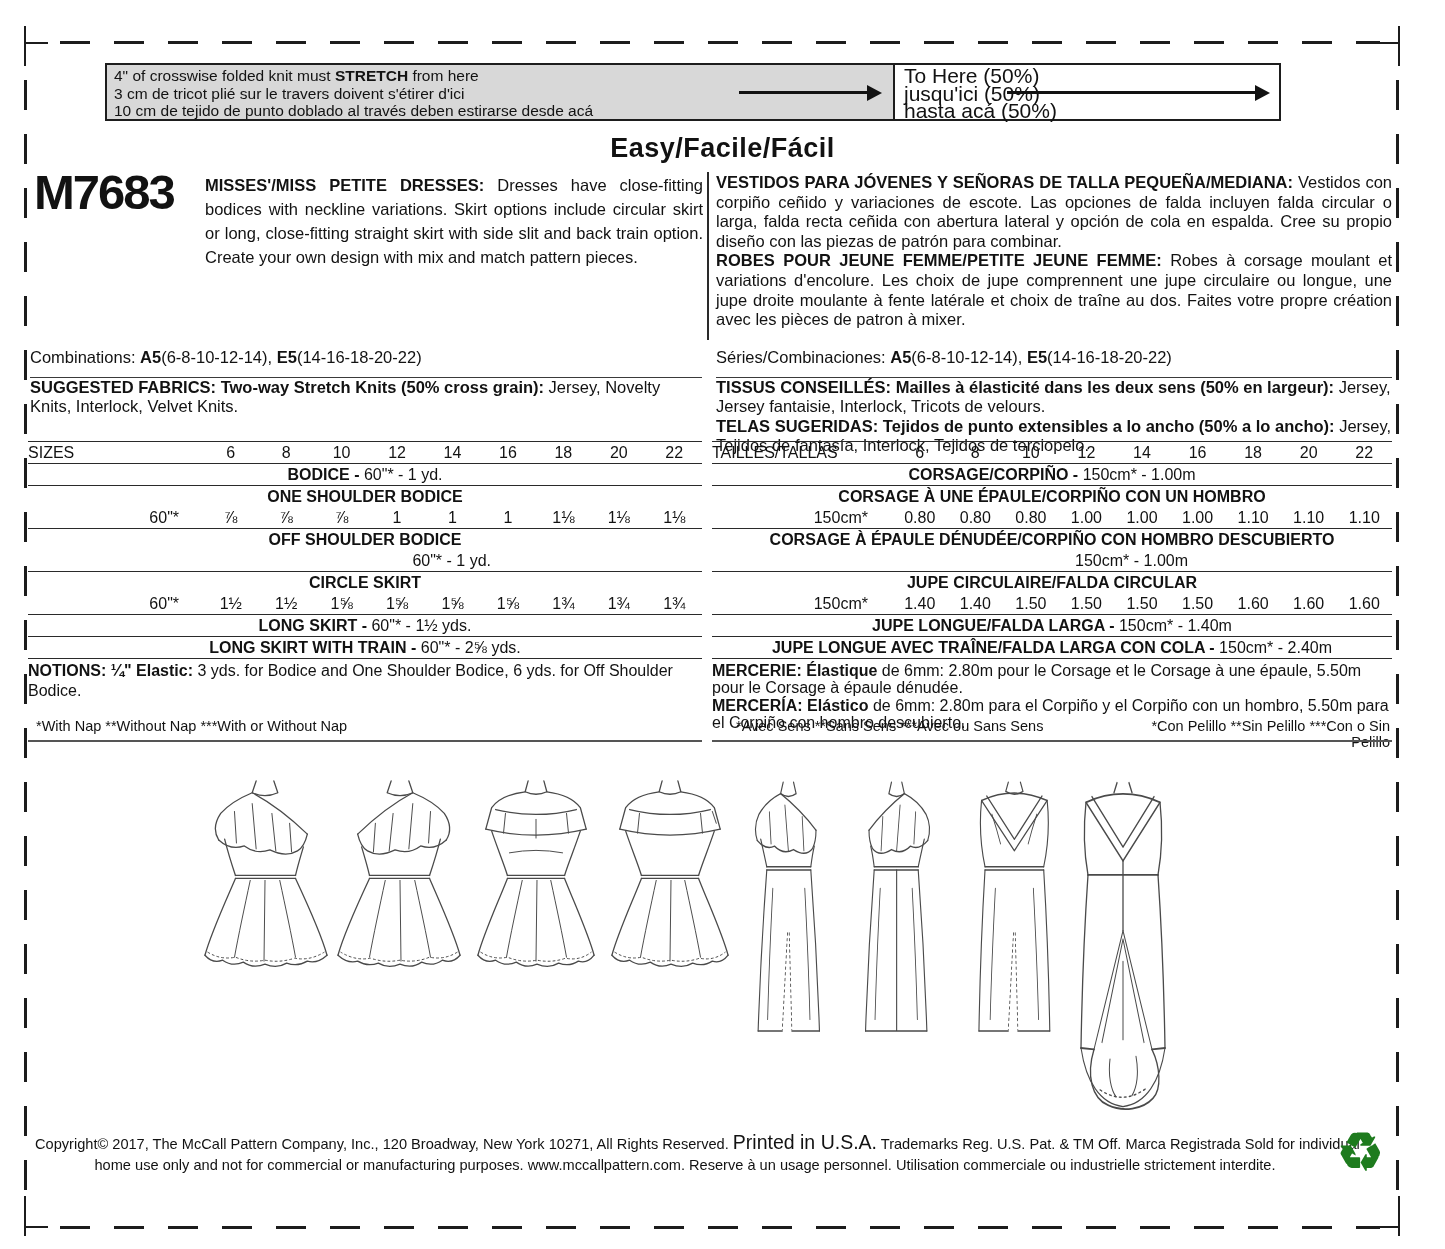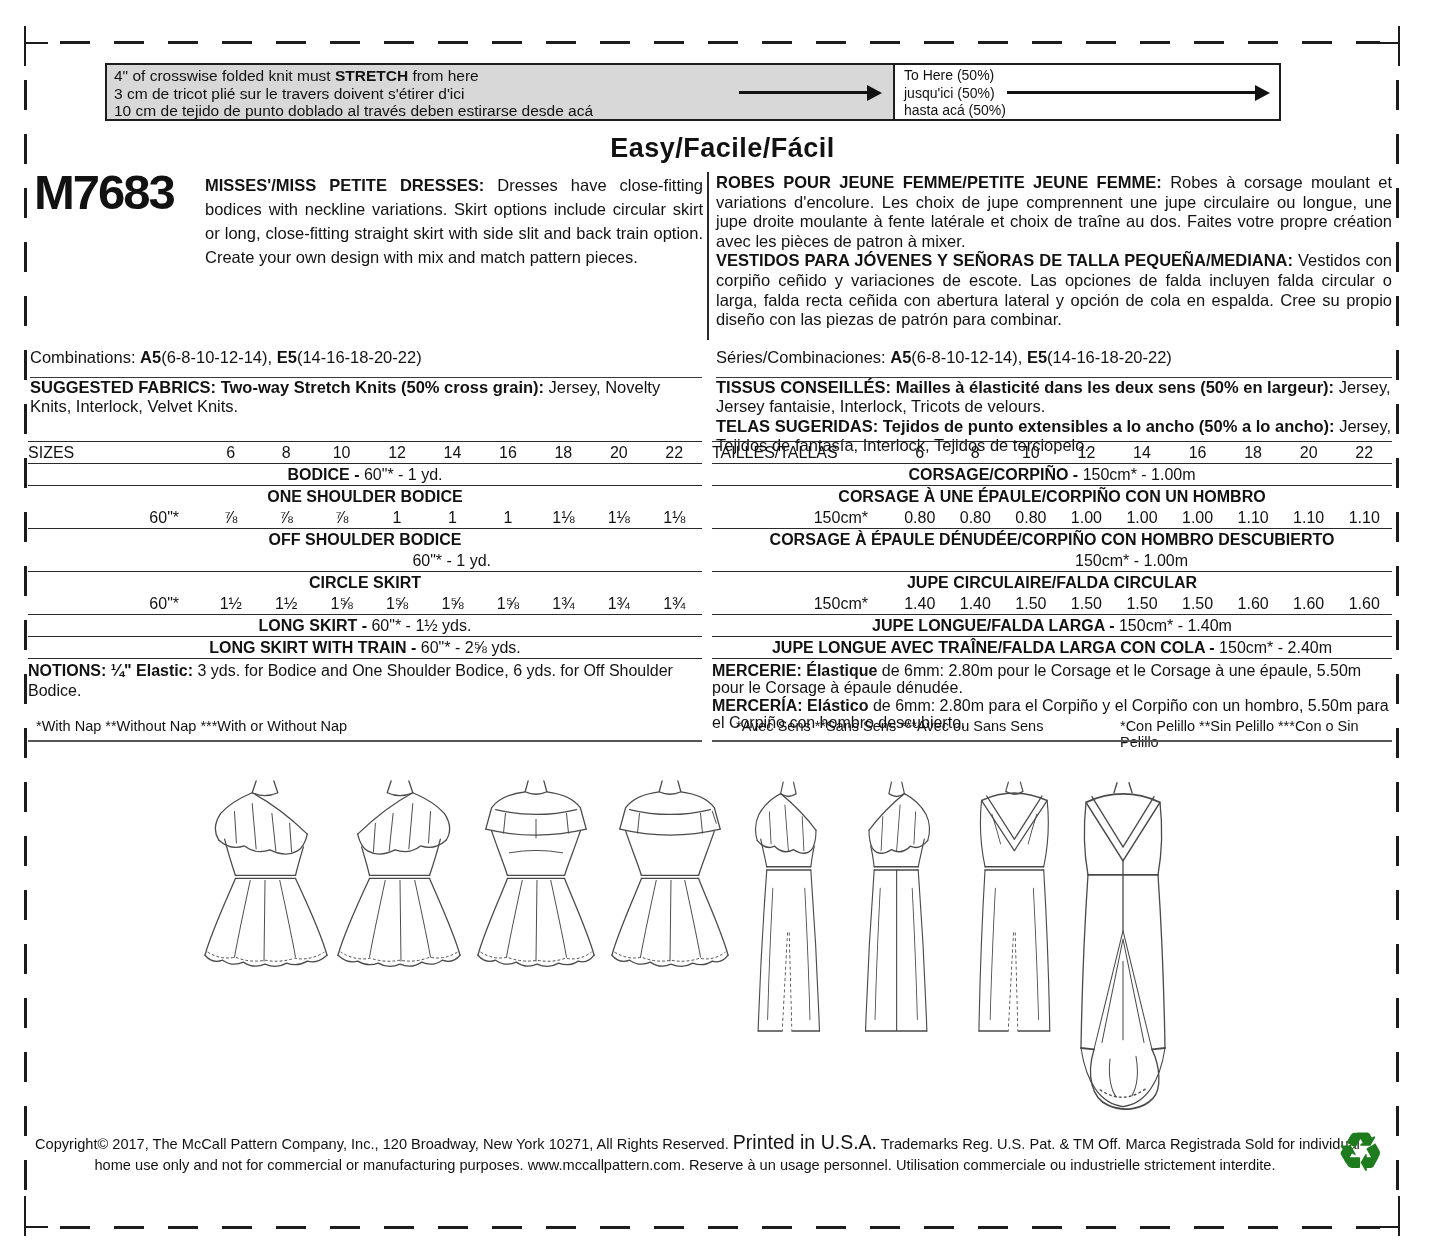--- a/index.html
+++ b/index.html
@@ -17,21 +17,21 @@
   .c-tl:after{content:"";position:absolute;left:0;top:16px;width:22px;border-top:2.6px solid #1c1c1c;}
   .c-tr{left:1372px;top:26px;width:26px;height:40px;border-right:2.6px solid #1c1c1c;}
   .c-tr:after{content:"";position:absolute;right:0;top:16px;width:22px;border-top:2.6px solid #1c1c1c;}
   .c-bl{left:24px;top:1196px;width:24px;height:40px;border-left:2.6px solid #1c1c1c;}
   .c-bl:after{content:"";position:absolute;left:0;bottom:8px;width:22px;border-top:2.6px solid #1c1c1c;}
   .c-br{left:1372px;top:1196px;width:26px;height:40px;border-right:2.6px solid #1c1c1c;}
   .c-br:after{content:"";position:absolute;right:0;bottom:8px;width:22px;border-top:2.6px solid #1c1c1c;}
   
   .gauge{position:absolute;left:105px;top:63px;width:1176px;height:58px;border:2.4px solid #1d1d1d;display:flex;box-sizing:border-box;}
   .gauge-left{width:788px;border-right:2.4px solid #1d1d1d;padding:2px 0 0 7px;position:relative;box-sizing:border-box;font-size:15.5px;line-height:17.5px;}
-  .gauge-right{flex:1;padding:2px 0 0 9px;position:relative;font-size:14px;line-height:17.5px;}
+  .gauge-right{flex:1;padding:2px 0 0 9px;position:relative;font-size:21px;line-height:17.5px;}
   .arrow{position:absolute;height:3.4px;background:#121212;}
   .arrow:after{content:"";position:absolute;right:-13px;top:-6.5px;border-left:15px solid #121212;border-top:8px solid transparent;border-bottom:8px solid transparent;}
   .heading{position:absolute;left:0;top:133px;width:1445px;text-align:center;font-size:27px;font-weight:bold;letter-spacing:.5px;}
   
   .pattern-no{position:absolute;left:34px;top:164px;font-size:49px;font-weight:bold;letter-spacing:-2px;}
   .en-desc{position:absolute;left:205px;top:173px;width:498px;font-size:16.5px;line-height:24px;text-align:justify;}
   .col-divider{position:absolute;left:707px;top:172px;width:1.8px;height:168px;background:#2a2a2a;}
   .intl-desc{position:absolute;left:716px;top:173px;width:676px;font-size:16.5px;line-height:19.6px;text-align:justify;}
   b{font-weight:bold;}
   
@@ -94,22 +94,22 @@
 
   <div class="pattern-no">M7683</div>
 
   <div class="en-desc">
     <b>MISSES'/MISS PETITE DRESSES:</b><span> Dresses have close-fitting bodices with neckline variations. Skirt options include circular skirt or long, close-fitting straight skirt with side slit and back train option. Create your own design with mix and match pattern pieces.</span>
   </div>
 
   <div class="col-divider"></div>
 
   <div class="intl-desc">
+    <div><b>VESTIDOS PARA JÓVENES Y SEÑORAS DE TALLA PEQUEÑA/MEDIANA:</b><span> Vestidos con corpiño ceñido y variaciones de escote. Las opciones de falda incluyen falda circular o larga, falda recta ceñida con abertura lateral y opción de cola en espalda. Cree su propio diseño con las piezas de patrón para combinar.</span></div>
     <div><b>ROBES POUR JEUNE FEMME/PETITE JEUNE FEMME:</b><span> Robes à corsage moulant et variations d'encolure. Les choix de jupe comprennent une jupe circulaire ou longue, une jupe droite moulante à fente latérale et choix de traîne au dos. Faites votre propre création avec les pièces de patron à mixer.</span></div>
-    <div><b>VESTIDOS PARA JÓVENES Y SEÑORAS DE TALLA PEQUEÑA/MEDIANA:</b><span> Vestidos con corpiño ceñido y variaciones de escote. Las opciones de falda incluyen falda circular o larga, falda recta ceñida con abertura lateral y opción de cola en espalda. Cree su propio diseño con las piezas de patrón para combinar.</span></div>
   </div>
 
   <div class="combo-en">
     <div class="combo-row">
       <span>Combinations: </span><b>A5</b><span>(6-8-10-12-14), </span><b>E5</b><span>(14-16-18-20-22)</span>
     </div>
     <div>
       <b>SUGGESTED FABRICS: Two-way Stretch Knits (50% cross grain):</b><span> Jersey, Novelty Knits, Interlock, Velvet Knits.</span>
     </div>
   </div>
@@ -250,21 +250,21 @@
     <div class="notes" style="line-height:17px;padding-top:3px;">
       <b>MERCERIE: Élastique</b><span> de 6mm: 2.80m pour le Corsage et le Corsage à une épaule, 5.50m pour le Corsage à épaule dénudée.</span>
     </div>
     <div class="notes" style="line-height:17px;padding-top:1px;">
       <b>MERCERÍA: Elástico</b><span> de 6mm: 2.80m para el Corpiño y el Corpiño con un hombro, 5.50m para el Corpiño con hombro descubierto.</span>
     </div>
   </div>
 
   <div class="fnote" style="left:36px;top:718px;">*With Nap **Without Nap ***With or Without Nap</div>
   <div class="fnote" style="left:736px;top:718px;">*Avec Sens **Sans Sens ***Avec ou Sans Sens</div>
-  <div class="fnote" style="left:1120px;top:718px;width:270px;">*Con Pelillo **Sin Pelillo ***Con o Sin Pelillo</div>
+  <div class="fnote" style="left:1120px;top:718px;width:270px;text-align:right;">*Con Pelillo **Sin Pelillo ***Con o Sin Pelillo</div>
   <div class="tbl-endline" style="left:28px;top:740px;width:674px;"></div>
   <div class="tbl-endline" style="left:712px;top:740px;width:680px;"></div>
 
   <div class="dress" style="left:190px;top:778px;">
     <svg width="150" height="192" viewBox="0 0 150 195" fill="none" stroke="#4a4a4a" stroke-width="1.3" stroke-linecap="round" stroke-linejoin="round">
       <path d="M66,3 L62,15 M84,3 L88,15 M62,15 Q75,21 88,15"></path>
       <path d="M62,15 C50,20 38,27 30,36 M62,15 Q90,30 118,57 M30,36 C24,45 23,55 28,63"></path>
       <path d="M28,63 Q40,74 54,69 Q66,78 80,73 Q96,81 108,74 Q115,70 118,57"></path>
       <path d="M44,34 L46,66 M62,26 L66,72 M82,36 L86,74 M100,46 L102,75" stroke-width="1"></path>
       <path d="M34,62 C38,78 42,90 45,99 M114,70 C111,80 108,90 106,99"></path>

